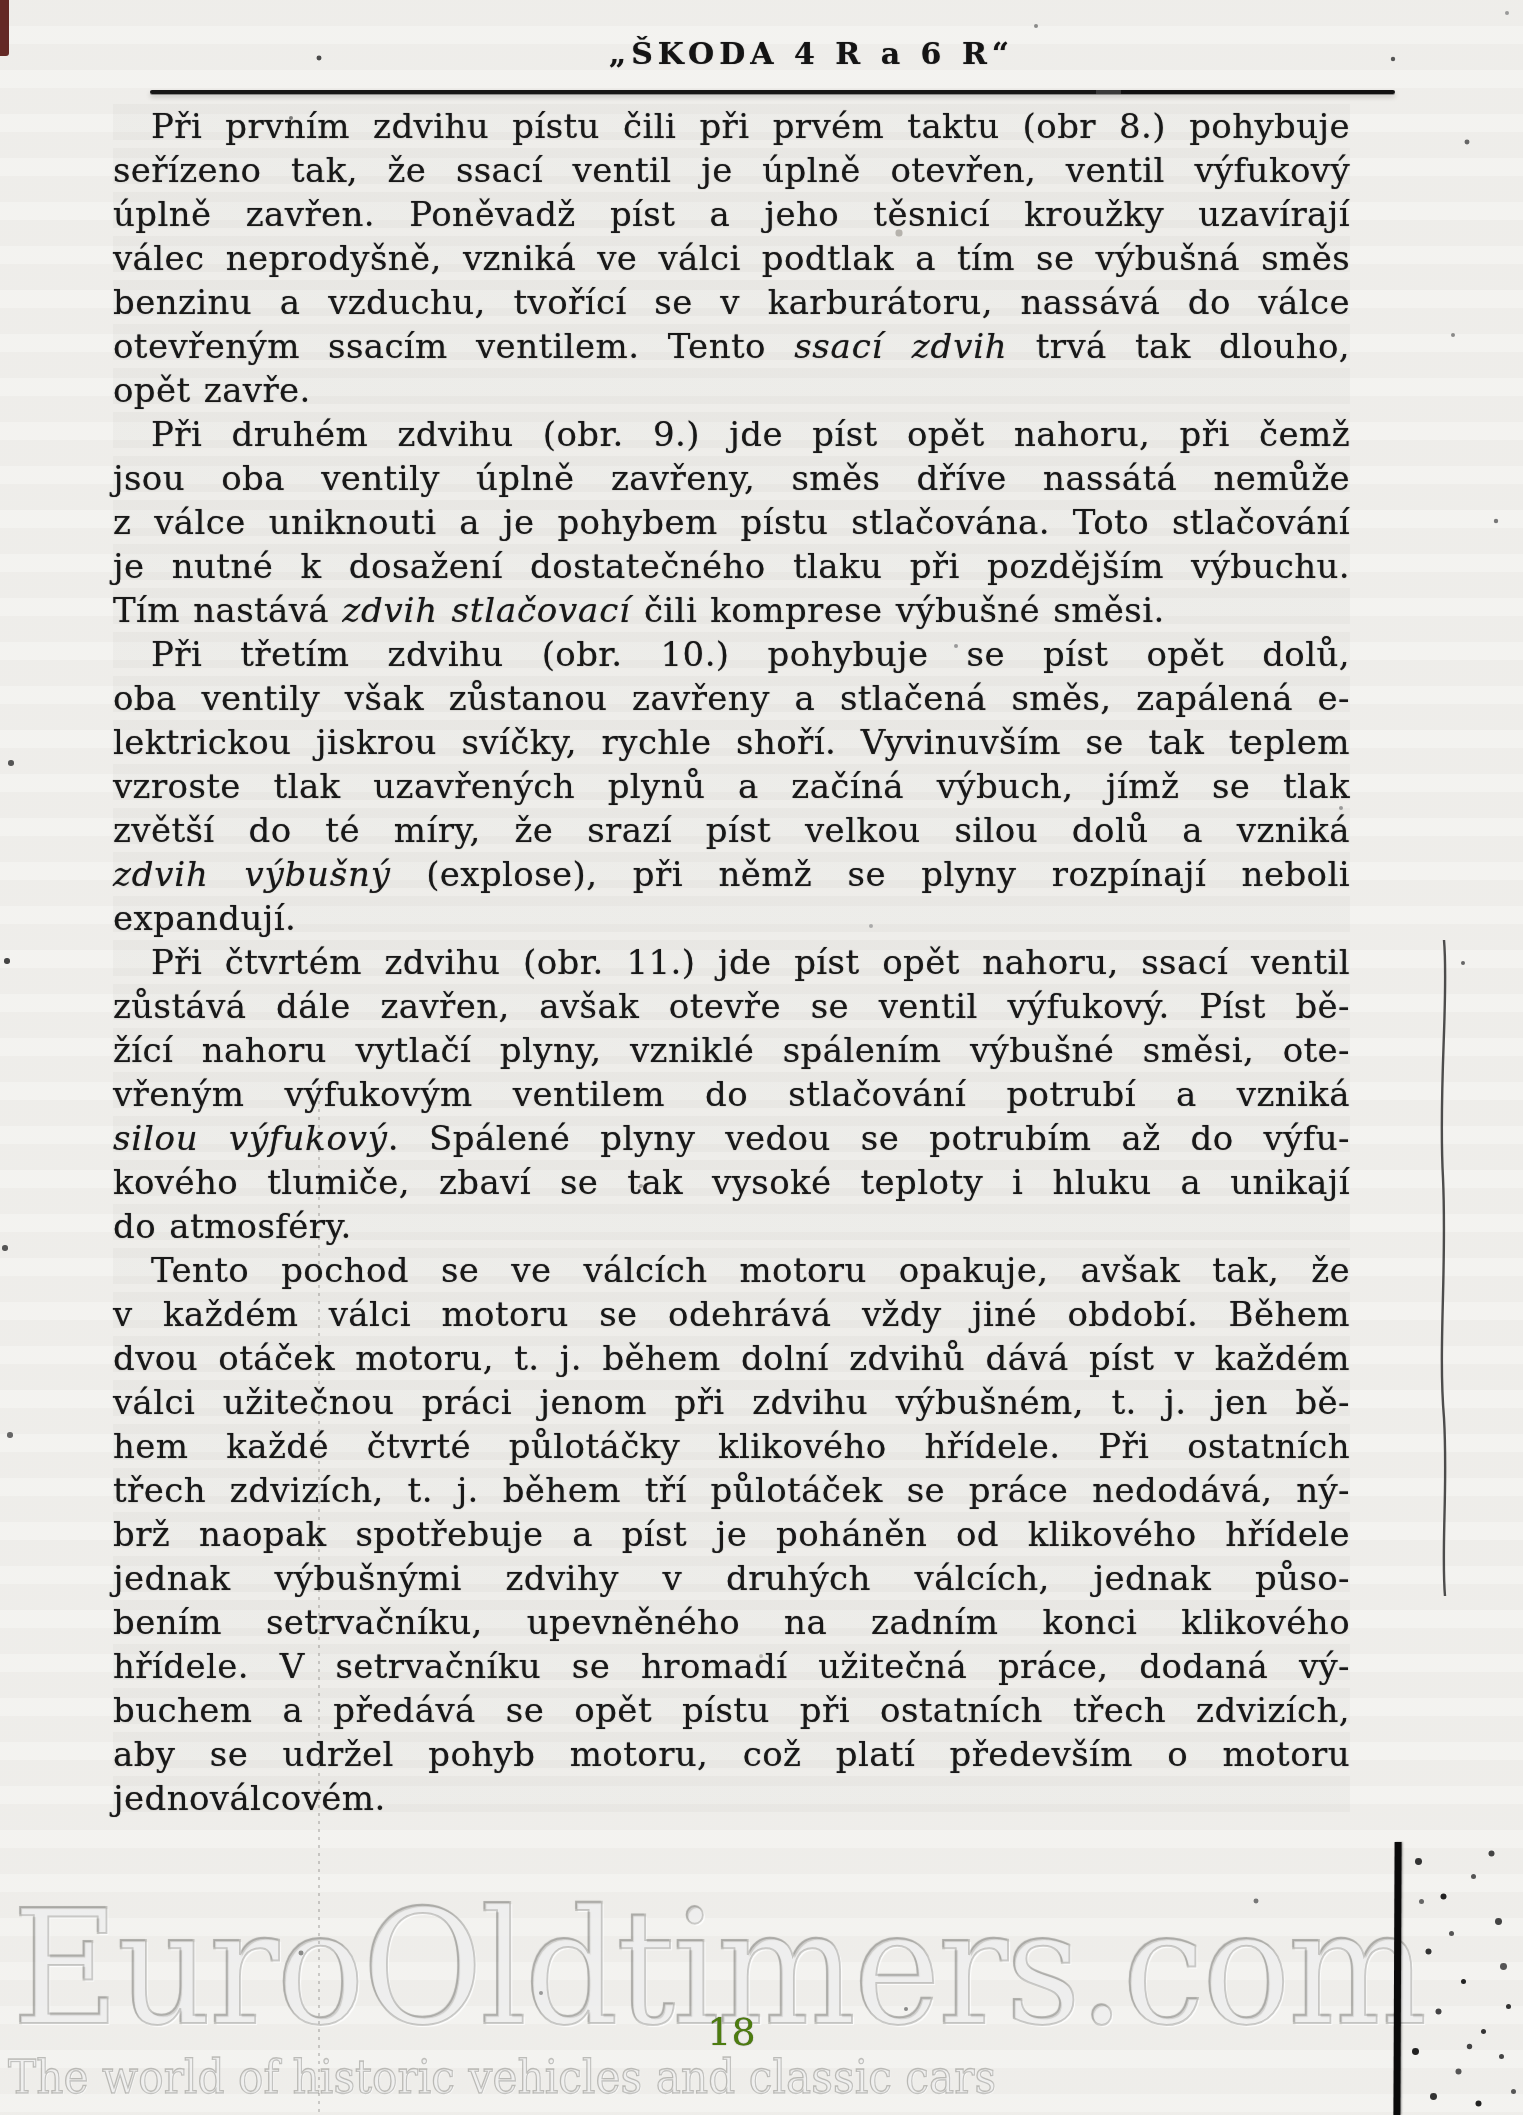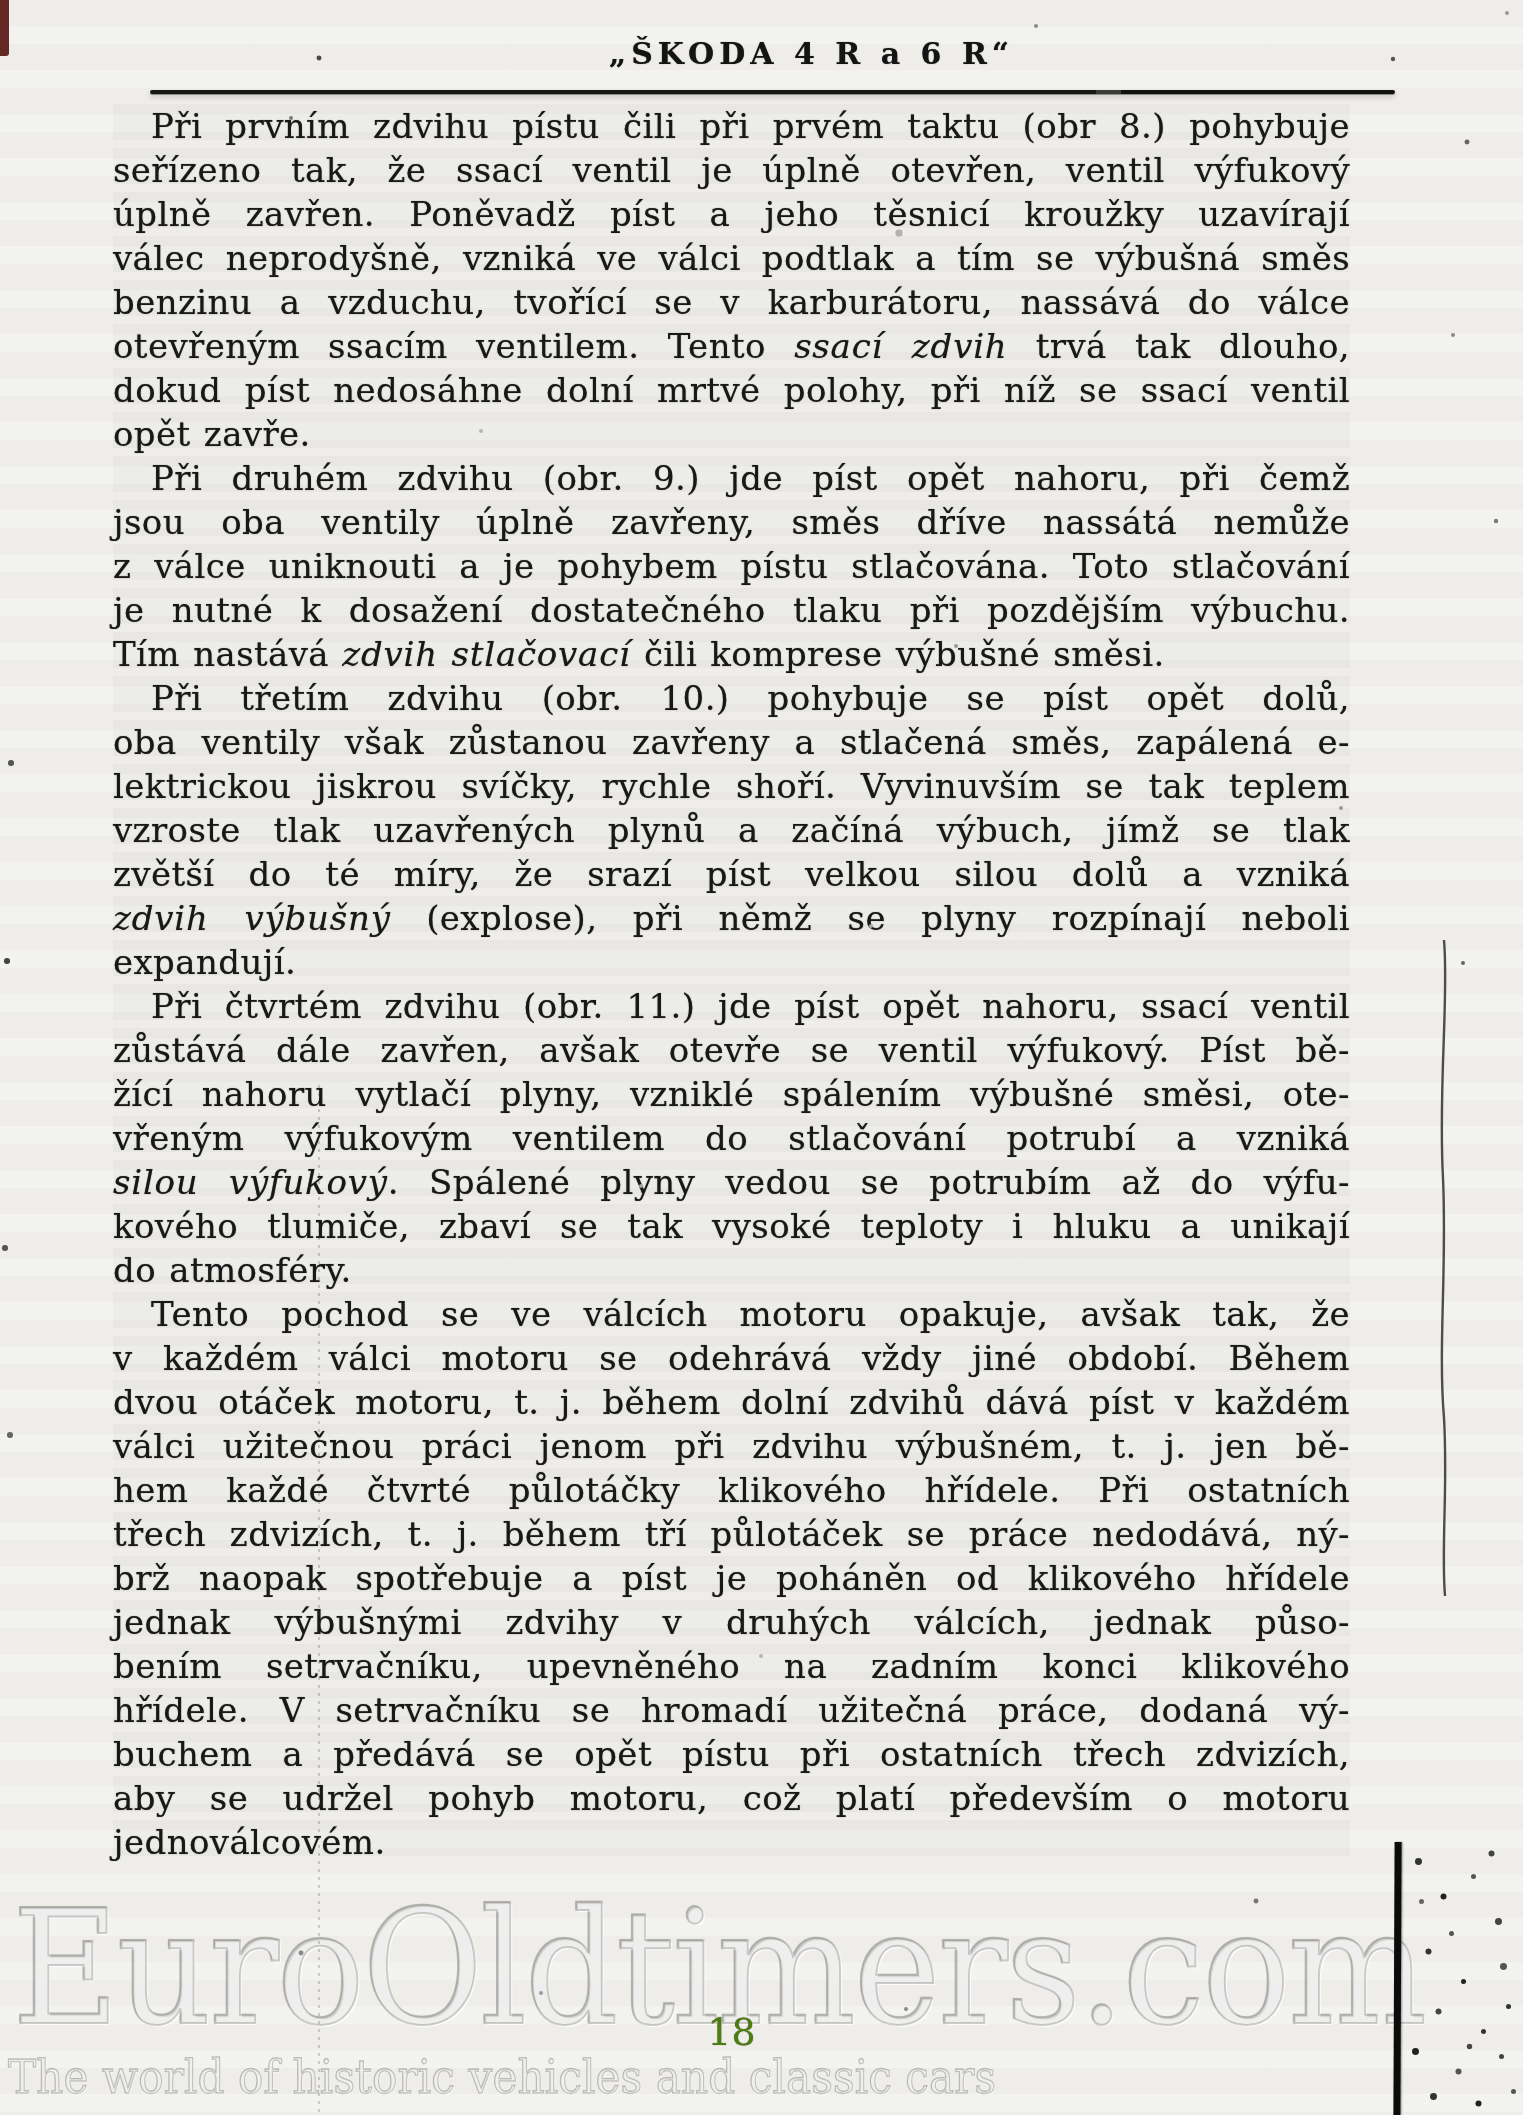--- a/index.html
+++ b/index.html
@@ -146,21 +146,20 @@
 
   <div class="wm-site">EuroOldtimers.com</div>
 
   <div class="body-text">
       <div class="line first"><span>Při prvním zdvihu pístu čili při prvém taktu (obr 8.) pohybuje</span></div>
       <div class="line"><span>seřízeno tak, že ssací ventil je úplně otevřen, ventil výfukový</span></div>
       <div class="line"><span>úplně zavřen. Poněvadž píst a jeho těsnicí kroužky uzavírají</span></div>
       <div class="line"><span>válec neprodyšně, vzniká ve válci podtlak a tím se výbušná směs</span></div>
       <div class="line"><span>benzinu a vzduchu, tvořící se v karburátoru, nassává do válce</span></div>
       <div class="line"><span>otevřeným ssacím ventilem. Tento </span><span class="it">ssací zdvih</span><span> trvá tak dlouho,</span></div>
-      <div class="line"><span>dokud píst nedosáhne dolní mrtvé polohy, při níž se ssací ventil</span></div>
       <div class="line last"><span>opět zavře.</span></div>
       <div class="line first"><span>Při druhém zdvihu (obr. 9.) jde píst opět nahoru, při čemž</span></div>
       <div class="line"><span>jsou oba ventily úplně zavřeny, směs dříve nassátá nemůže</span></div>
       <div class="line"><span>z válce uniknouti a je pohybem pístu stlačována. Toto stlačování</span></div>
       <div class="line"><span>je nutné k dosažení dostatečného tlaku při pozdějším výbuchu.</span></div>
       <div class="line last"><span>Tím nastává </span><span class="it">zdvih stlačovací</span><span> čili komprese výbušné směsi.</span></div>
       <div class="line first"><span>Při třetím zdvihu (obr. 10.) pohybuje se píst opět dolů,</span></div>
       <div class="line"><span>oba ventily však zůstanou zavřeny a stlačená směs, zapálená e-</span></div>
       <div class="line"><span>lektrickou jiskrou svíčky, rychle shoří. Vyvinuvším se tak teplem</span></div>
       <div class="line"><span>vzroste tlak uzavřených plynů a začíná výbuch, jímž se tlak</span></div>

